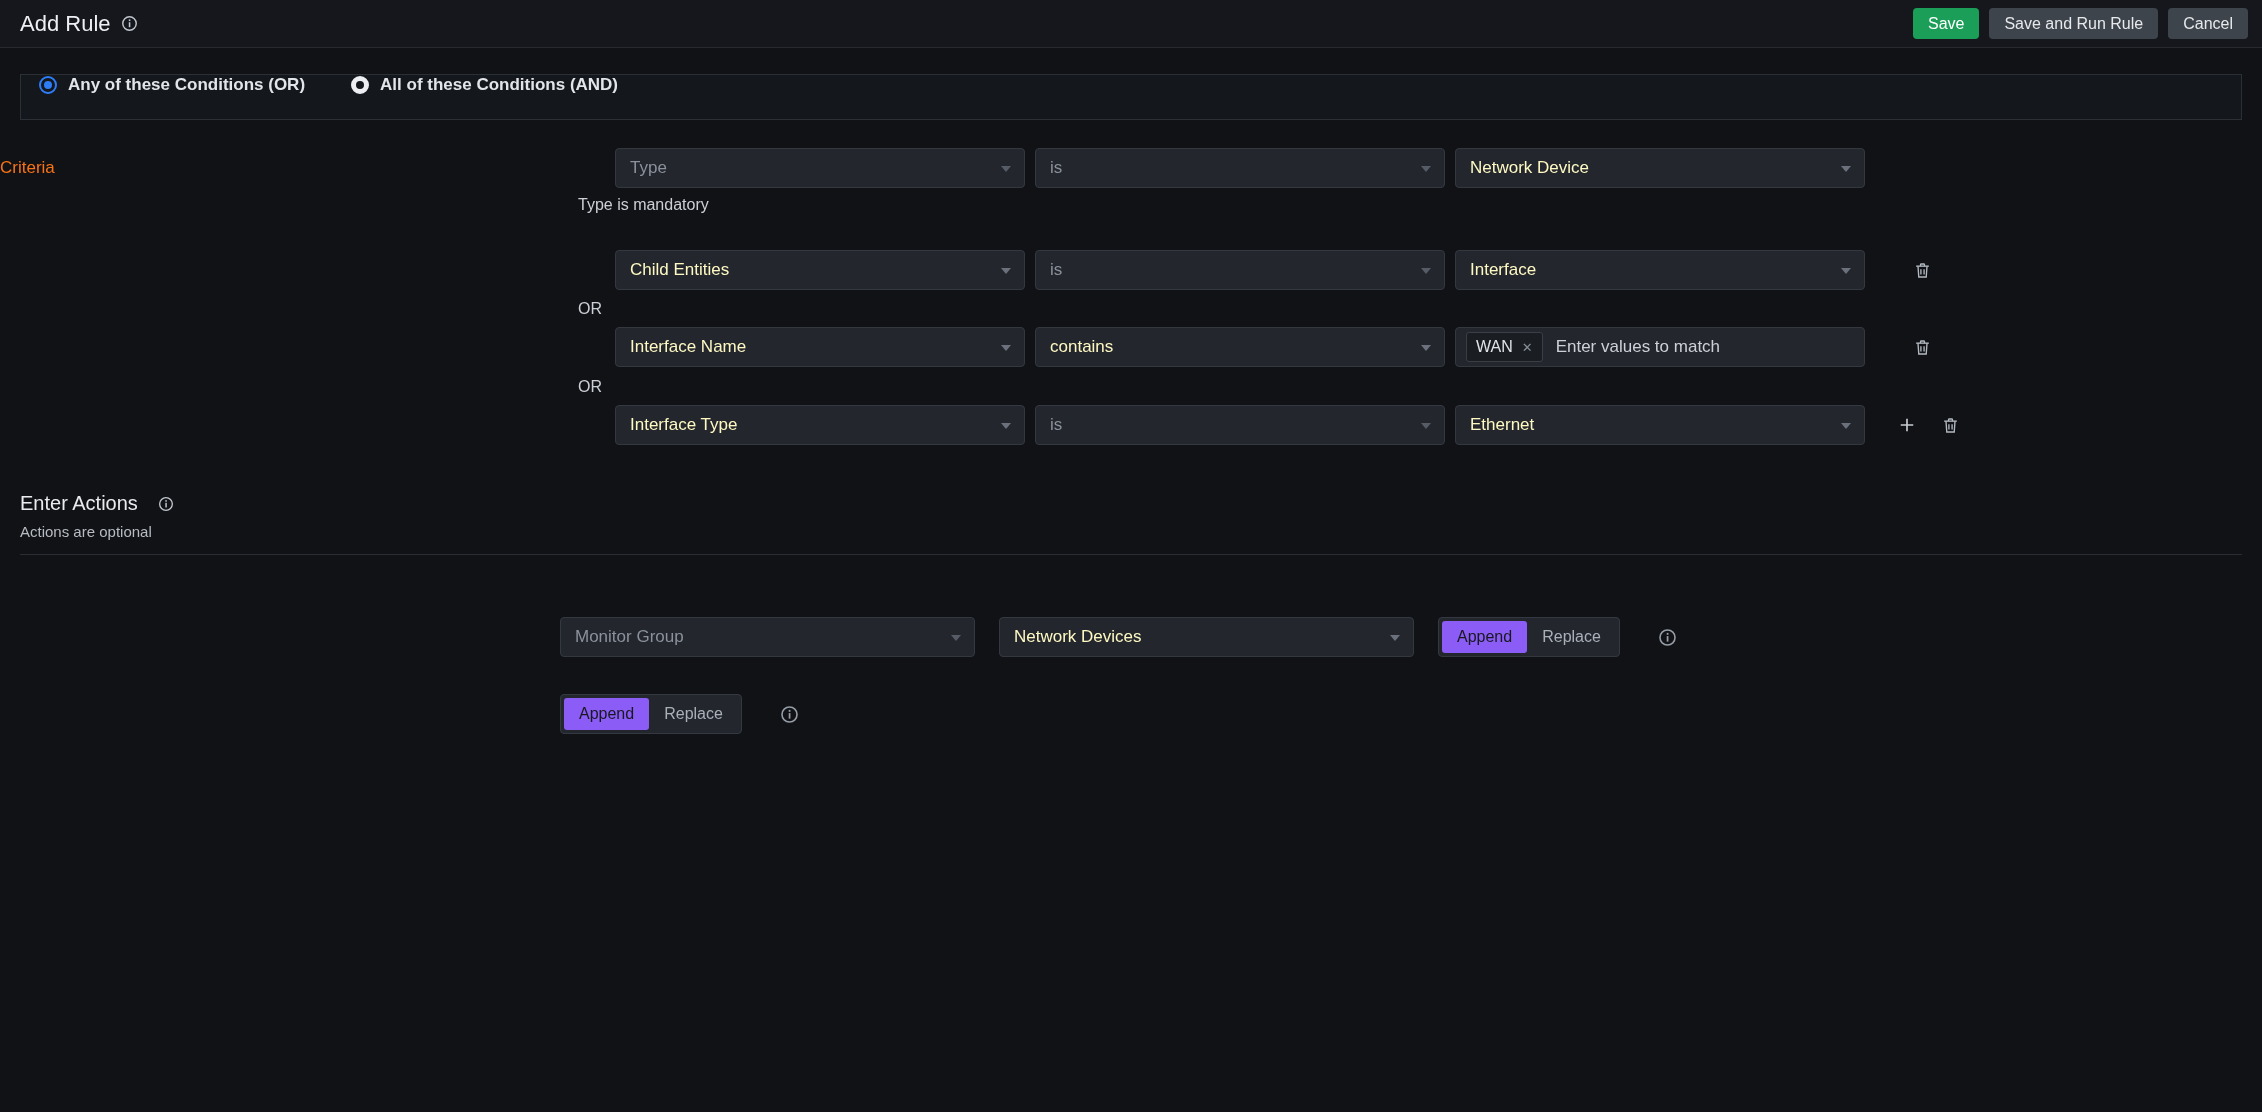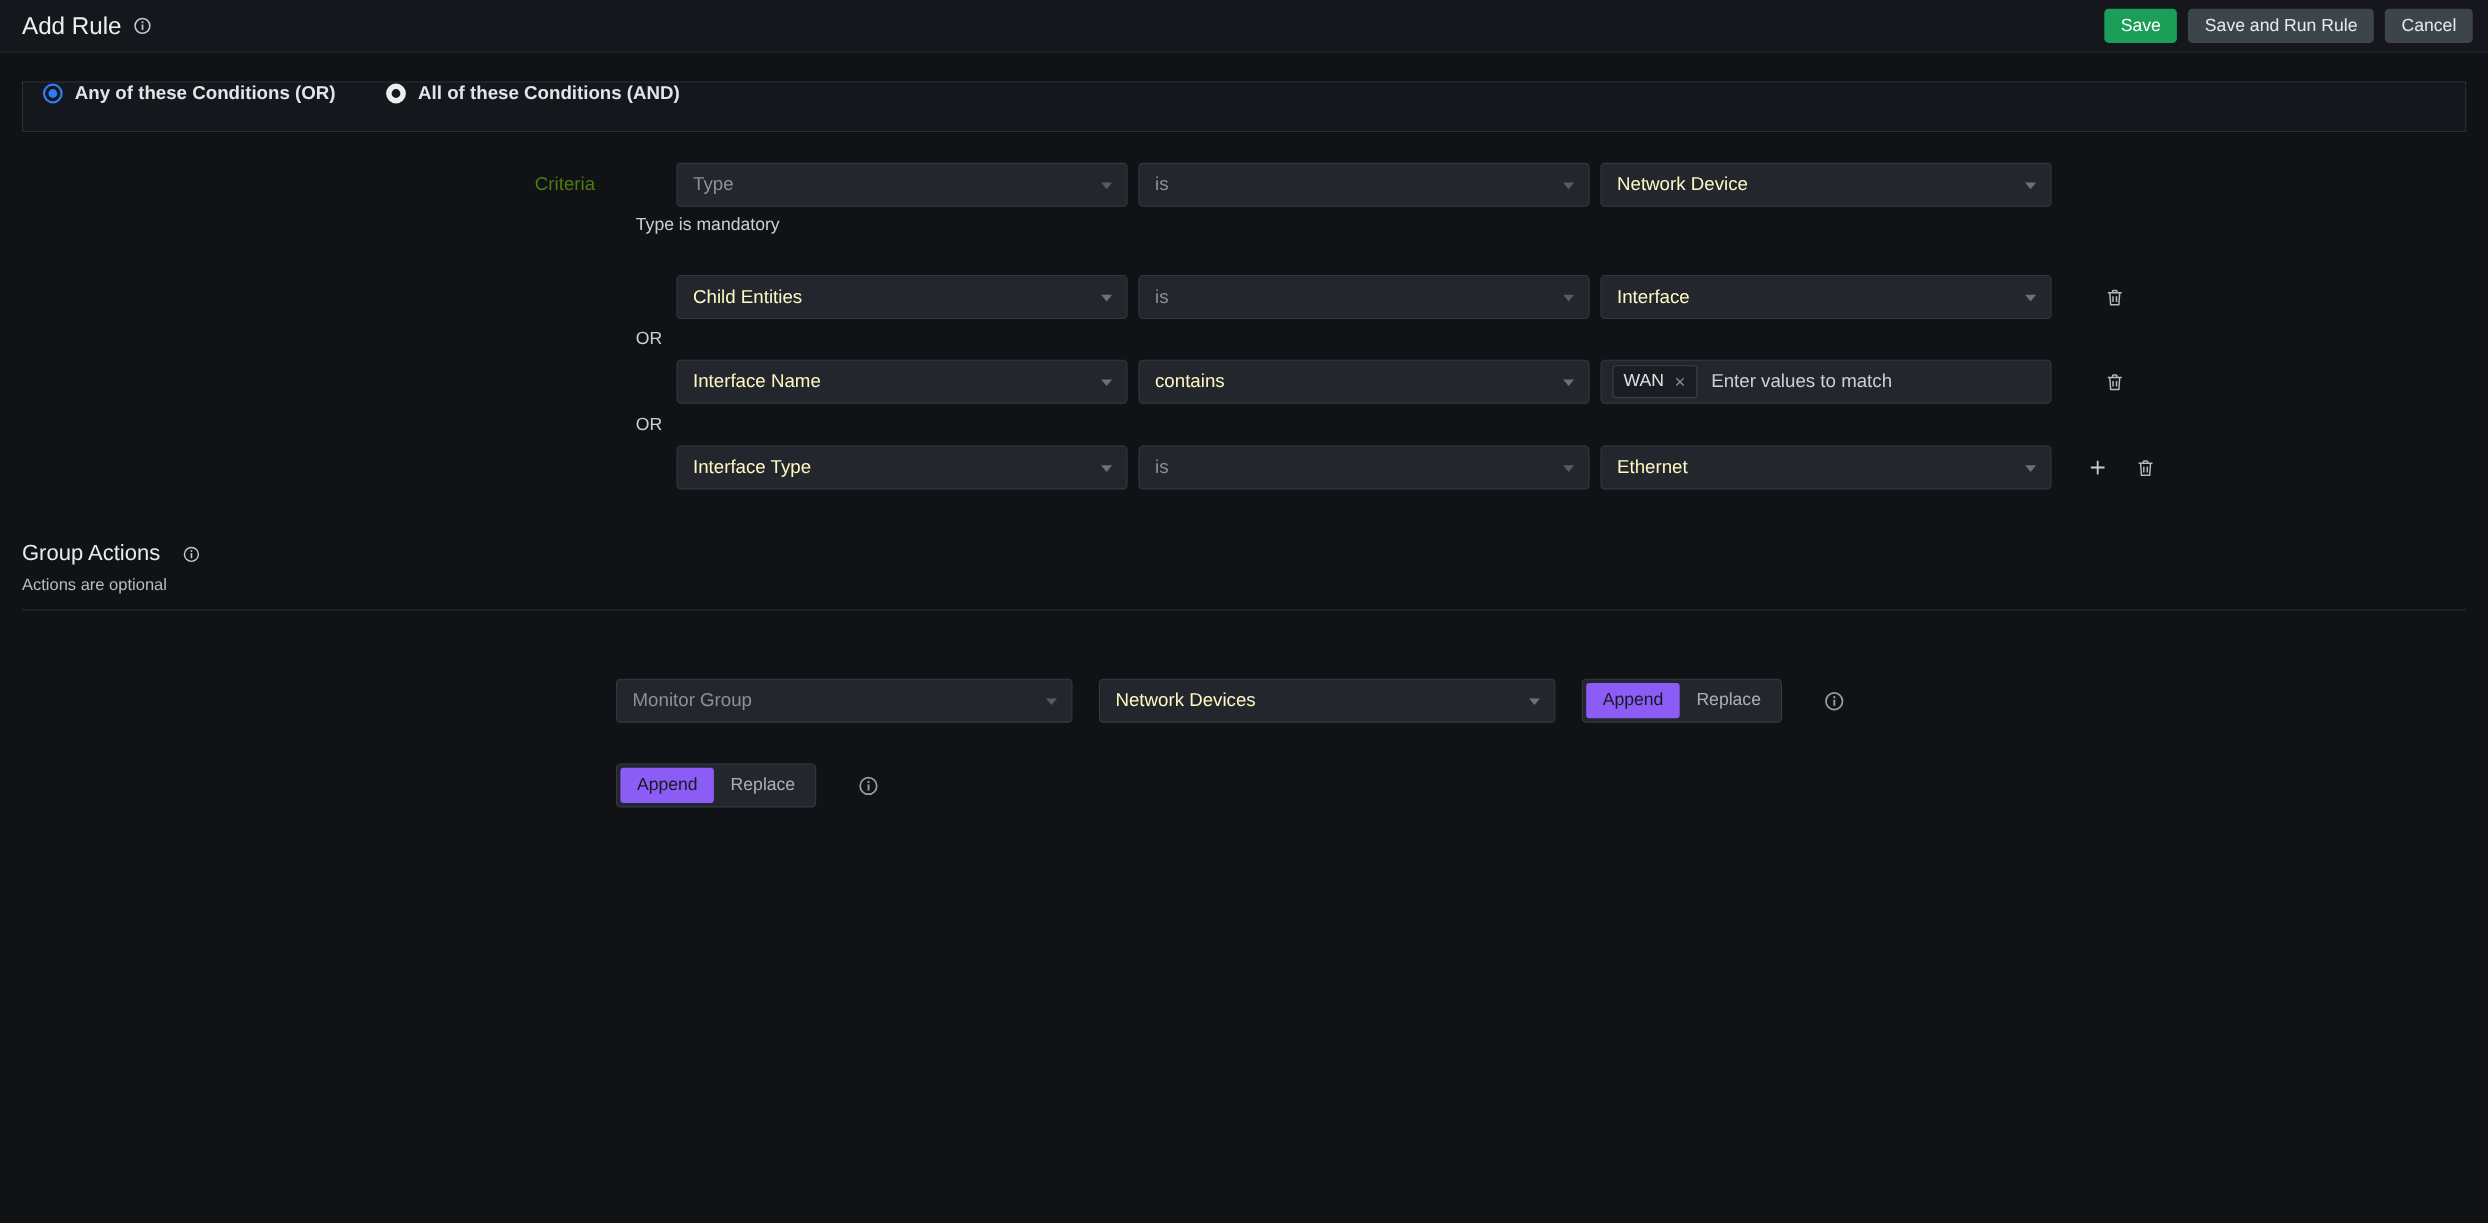--- a/index.html
+++ b/index.html
@@ -23,22 +23,22 @@
   .match-bar { margin:26px 20px 0; height:46px; border:1px solid #2b2f36; background:#14171c;
                display:flex; align-items:flex-start; padding:0 18px; gap:46px;font-weight:bold; }
   .radio-option { display:flex; align-items:center; gap:11px; font-size:17px; color:#e2e5e9; cursor:pointer; }
   .radio { width:18px; height:18px; border-radius:50%; flex:0 0 auto; position:relative; }
   .radio.selected { border:2px solid #2f7df6; }
   .radio.selected::after { content:""; position:absolute; inset:3px; border-radius:50%; background:#2f7df6; }
   .radio.unselected { border:5px solid #eceef1; }
 
   
   .criteria-section { position:relative; margin-top:28px; padding-left:578px; }
-  .criteria-label { position:absolute; left:16px; top:10px; width:525px; text-align:right;
-                    font-size:17px; color:#4d7c0f; }
+  .criteria-label { position:absolute; left:0; top:10px; width:525px; text-align:left;
+                    font-size:17px; color:#f97316; }
   .rule-row { display:flex; align-items:center; gap:10px; height:40px;margin-left:37px; }
   .select { position:relative; width:410px; height:40px; background:#23262d; border:1px solid #343941;
             border-radius:4px; display:flex; align-items:center; padding:0 34px 0 14px;
             font-size:17px; color:#fef9c3; cursor:pointer; white-space:nowrap; overflow:hidden; }
   .select .caret { position:absolute; right:13px; top:17px; width:0; height:0;
                    border-left:5px solid transparent; border-right:5px solid transparent;
                    border-top:6px solid #6b717c; }
   .select.muted { color:#8b919b; }
   .select.muted .caret { border-top-color:#565c66; }
   .note { margin-top:8px; font-size:16px; color:#ccd0d6; height:20px; }
@@ -211,21 +211,21 @@
             <path d="M9.5 6.5V4.8a1 1 0 0 1 1-1h3a1 1 0 0 1 1 1v1.7"></path>
             <path d="M6.3 6.5l1 13.7h9.4l1-13.7"></path>
             <path d="M10 10.5v6.5M14 10.5v6.5"></path>
           </svg>
       </button>
     </div>
   </div>
 
   <div class="actions-section">
     <div class="actions-title-row">
-      <span class="actions-title">Group Actions</span>
+      <span class="actions-title">Enter Actions</span>
       <span class="info-icon">
         <svg viewBox="0 0 24 24">
             <circle cx="12" cy="12" r="9.5" fill="none" stroke="currentColor" stroke-width="2"></circle>
             <rect x="11" y="10.2" width="2.2" height="7" fill="currentColor"></rect>
             <rect x="11" y="6.2" width="2.2" height="2.4" fill="currentColor"></rect>
           </svg>
       </span>
     </div>
     <div class="actions-subtitle">Actions are optional</div>
     <div class="actions-divider"></div>

